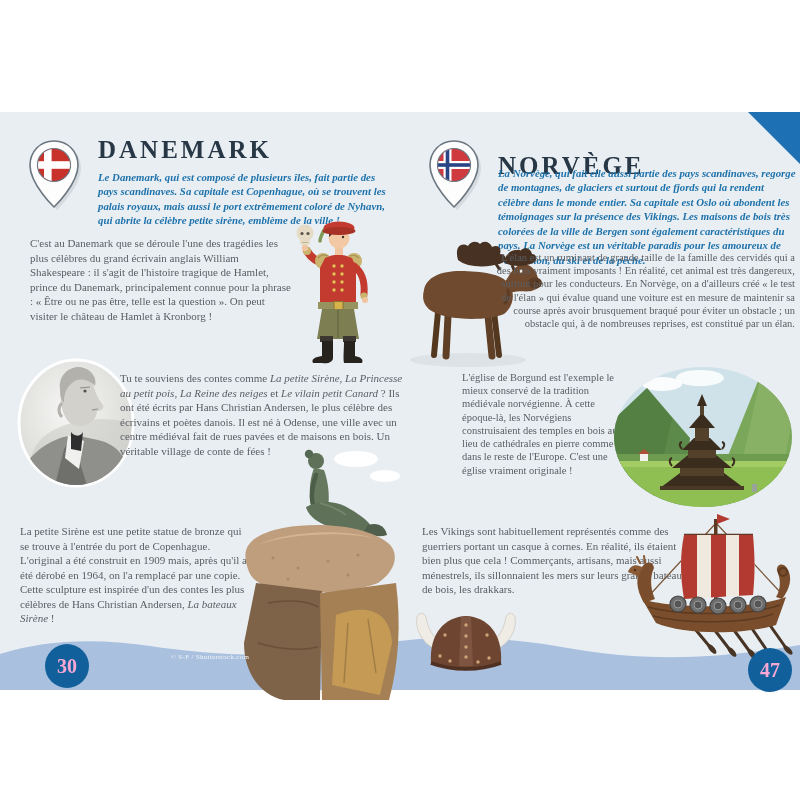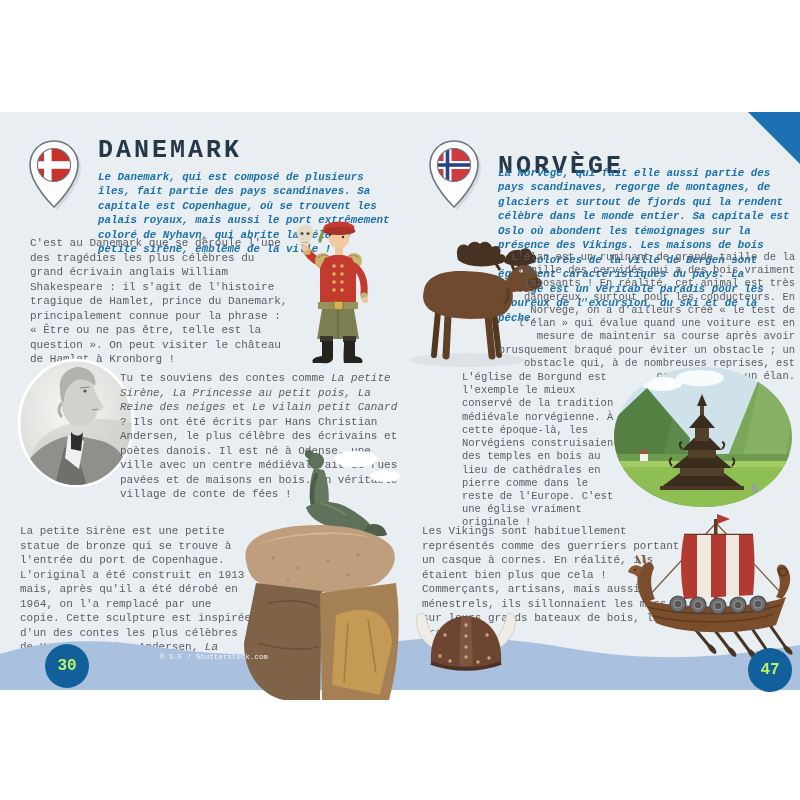--- a/index.html
+++ b/index.html
@@ -1,29 +1,29 @@
 <!DOCTYPE html>
 <html><head>
 <meta charset="utf-8">
 <style>
   html,body{margin:0;padding:0;background:#ffffff;}
   .canvas{position:relative;width:800px;height:800px;background:#ffffff;overflow:hidden;
-          font-family:Liberation Mono, monospace;}
+          font-family:Liberation Serif, serif;}
   .page-bg{position:absolute;left:0;top:112px;width:800px;height:576px;background:#e9eef3;z-index:0;}
   .abs{position:absolute;}
   .country-title{font-size:25px;font-weight:800;letter-spacing:3px;color:#273746;z-index:2;}
   .intro{font-size:10.8px;font-style:italic;font-weight:600;line-height:1.34;color:#1d72ab;z-index:2;}
   .body-text{font-size:11px;line-height:1.32;color:#5a5e63;z-index:2;}
   .body-text .it{font-style:italic;}
   .small-text{font-size:10.5px;line-height:1.26;color:#5a5e63;z-index:2;}
   .center{text-align:right;}
   .wrap-spacer{float:right;width:104px;height:120px;}
-  .page-circle{width:44px;height:44px;border-radius:50%;background:#11609b;color:#bef264;
-               font-size:16px;font-weight:700;display:flex;align-items:center;justify-content:center;z-index:9;}
-  .credit{font-size:7px;color:#f2f5f8;letter-spacing:0.3px;z-index:8;text-align:right;}
+  .page-circle{width:44px;height:44px;border-radius:50%;background:#11609b;color:#f9a8d4;
+               font-size:20px;font-weight:700;display:flex;align-items:center;justify-content:center;z-index:9;}
+  .credit{font-size:7px;color:#f2f5f8;letter-spacing:0.3px;z-index:8;text-align:center;}
   .z1{z-index:1}.z2{z-index:2}.z3{z-index:3}.z4{z-index:4}.z5{z-index:5}.z6{z-index:6}
   svg{display:block;}
 </style>
 </head>
 <body>
 
 <div class="canvas">
 
   <div class="page-bg"></div>
 
@@ -127,21 +127,21 @@
       <path d="M64,31 L74,30" stroke="#8d8b86" stroke-width="1.2"></path>
       <path d="M76,53 L82,52" stroke="#8d8b86" stroke-width="1.2"></path>
     </g>
   </svg>
 
   <div class="abs body-text" style="left:120px;top:371px;width:284px;">
     <span>Tu te souviens des contes comme </span><span class="it">La petite Sirène, La Princesse au petit pois, La Reine des neiges</span><span> et </span><span class="it">Le vilain petit Canard</span><span> ? Ils ont été écrits par Hans Christian Andersen, le plus célèbre des écrivains et poètes danois. Il est né à Odense, une ville avec un centre médiéval fait de rues pavées et de maisons en bois. Un véritable village de conte de fées !</span>
   </div>
 
   <div class="abs body-text" style="left:20px;top:524px;width:232px;">
-    <span>La petite Sirène est une petite statue de bronze qui se trouve à l'entrée du port de Copenhague. L'original a été construit en 1913 mais, après qu'il a été dérobé en 1964, on l'a remplacé par une copie. Cette sculpture est inspirée d'un des contes les plus célèbres de Hans Christian Andersen, </span><span class="it">La bateaux Sirène</span><span> !</span>
+    <span>La petite Sirène est une petite statue de bronze qui se trouve à l'entrée du port de Copenhague. L'original a été construit en 1909 mais, après qu'il a été dérobé en 1964, on l'a remplacé par une copie. Cette sculpture est inspirée d'un des contes les plus célèbres de Hans Christian Andersen, </span><span class="it">La bateaux Sirène</span><span> !</span>
   </div>
 
   <svg class="abs z2" style="left:424px;top:138px;" width="60" height="74" viewBox="0 0 60 74">
     <path d="M33,6 C19,6 9,16.5 9,30.5 C9,49 33,72 33,72 C33,72 57,49 57,30.5 C57,16.5 47,6 33,6 Z" fill="#000" opacity="0.08"></path>
     <path d="M30,3 C16,3 6,13.5 6,27.5 C6,46 30,69 30,69 C30,69 54,46 54,27.5 C54,13.5 44,3 30,3 Z" fill="#fdfdfd" stroke="#6a7680" stroke-width="1.6"></path>
     <clipPath id="noflag">
         <circle cx="30" cy="27" r="16"></circle>
       </clipPath>
     <circle cx="30" cy="27" r="16.5" fill="#cf3a3f" stroke="#6a7680" stroke-width="1.2"></circle>
     <g clip-path="url(#noflag)">

